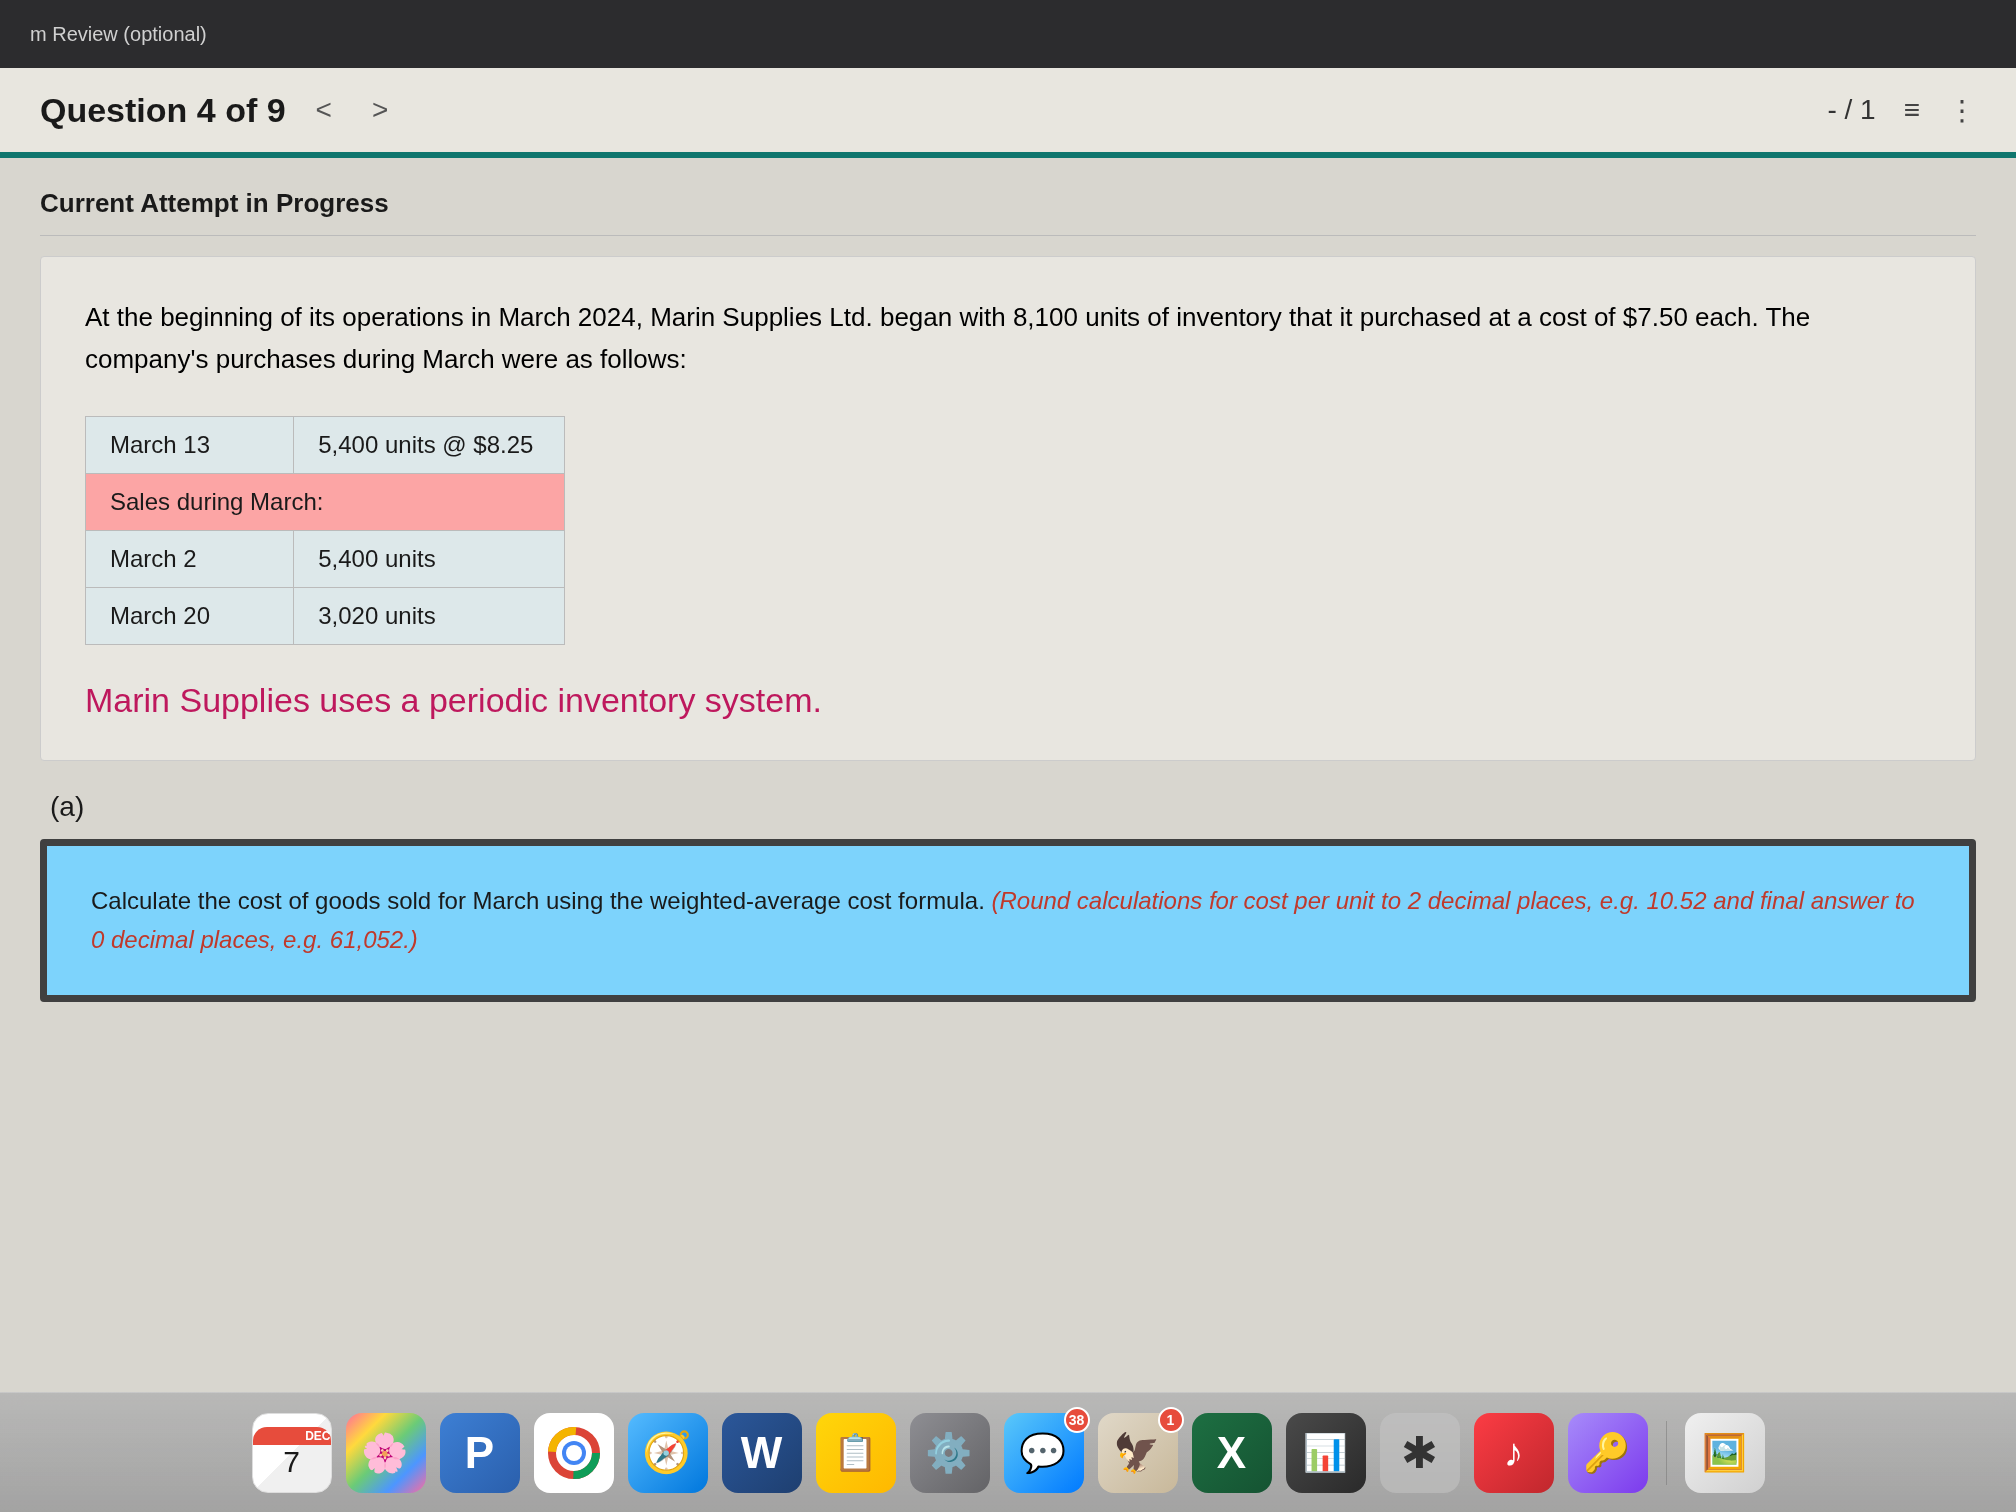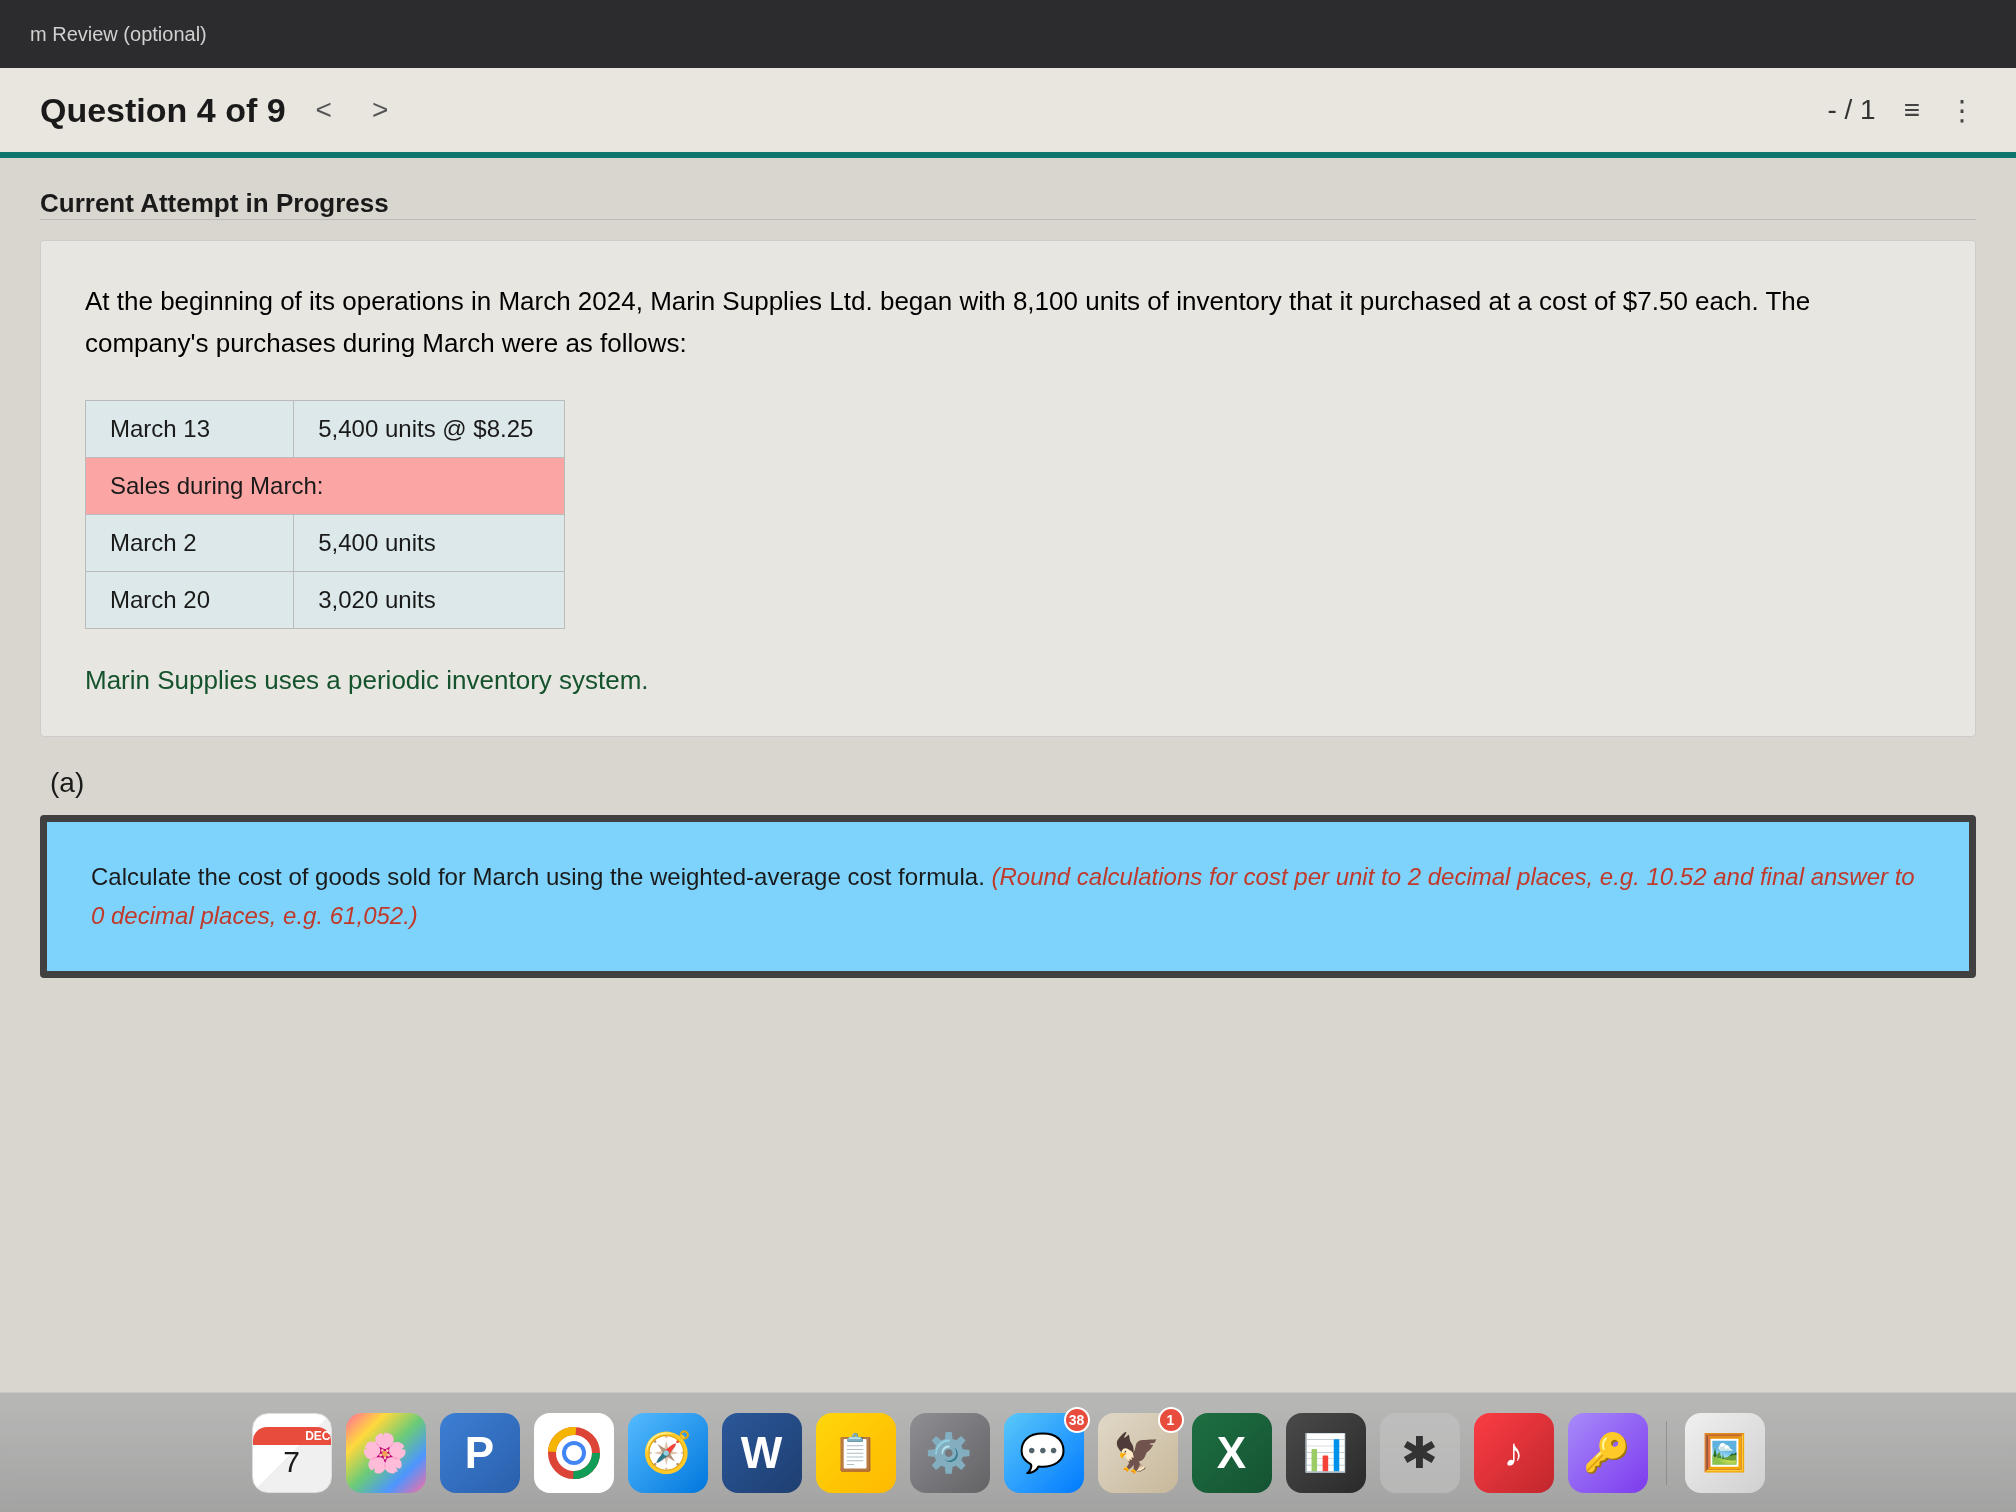--- a/index.html
+++ b/index.html
@@ -76,20 +76,21 @@
       padding: 30px 40px;
       min-height: calc(1512px - 68px - 90px - 120px);
     }
 
     
     .attempt-label {
       font-size: 26px;
       font-weight: 700;
       color: #1a1a1a;
       margin-bottom: 20px;
+      padding-bottom: 16px;
       border-bottom: 1px solid #bbb;
     }
 
     
     .question-card {
       background: #e8e6e0;
       border: 1px solid #ccc;
       border-radius: 4px;
       padding: 40px 44px;
       margin-bottom: 30px;
@@ -118,22 +119,22 @@
       background: #dde8ea;
     }
     .data-table td:first-child {
       width: 200px;
     }
     .data-table td:last-child {
       width: 260px;
     }
 
     .periodic-text {
-      font-size: 26px;
-      color: #14532d;
+      font-size: 34px;
+      color: #be185d;
       margin-top: 10px;
     }
 
     
     .part-label {
       font-size: 28px;
       font-weight: 500;
       color: #1a1a1a;
       margin: 20px 0 16px 0;
       padding: 0 10px;

